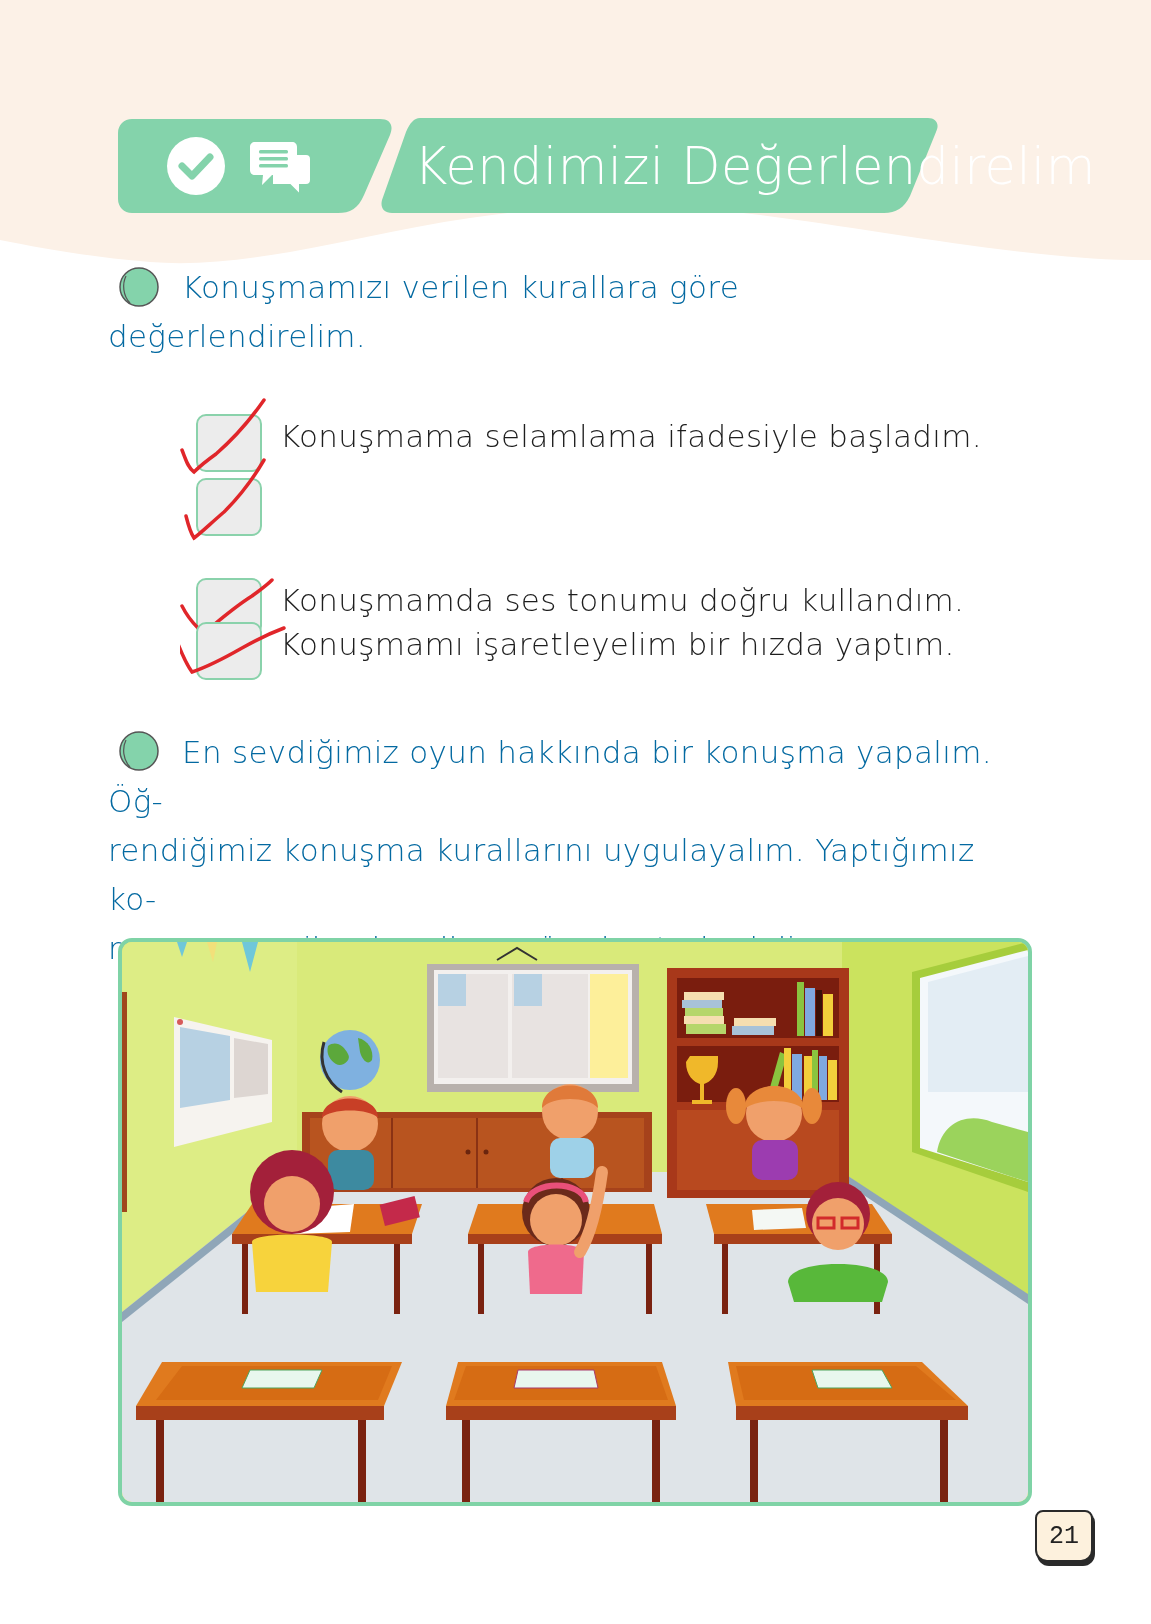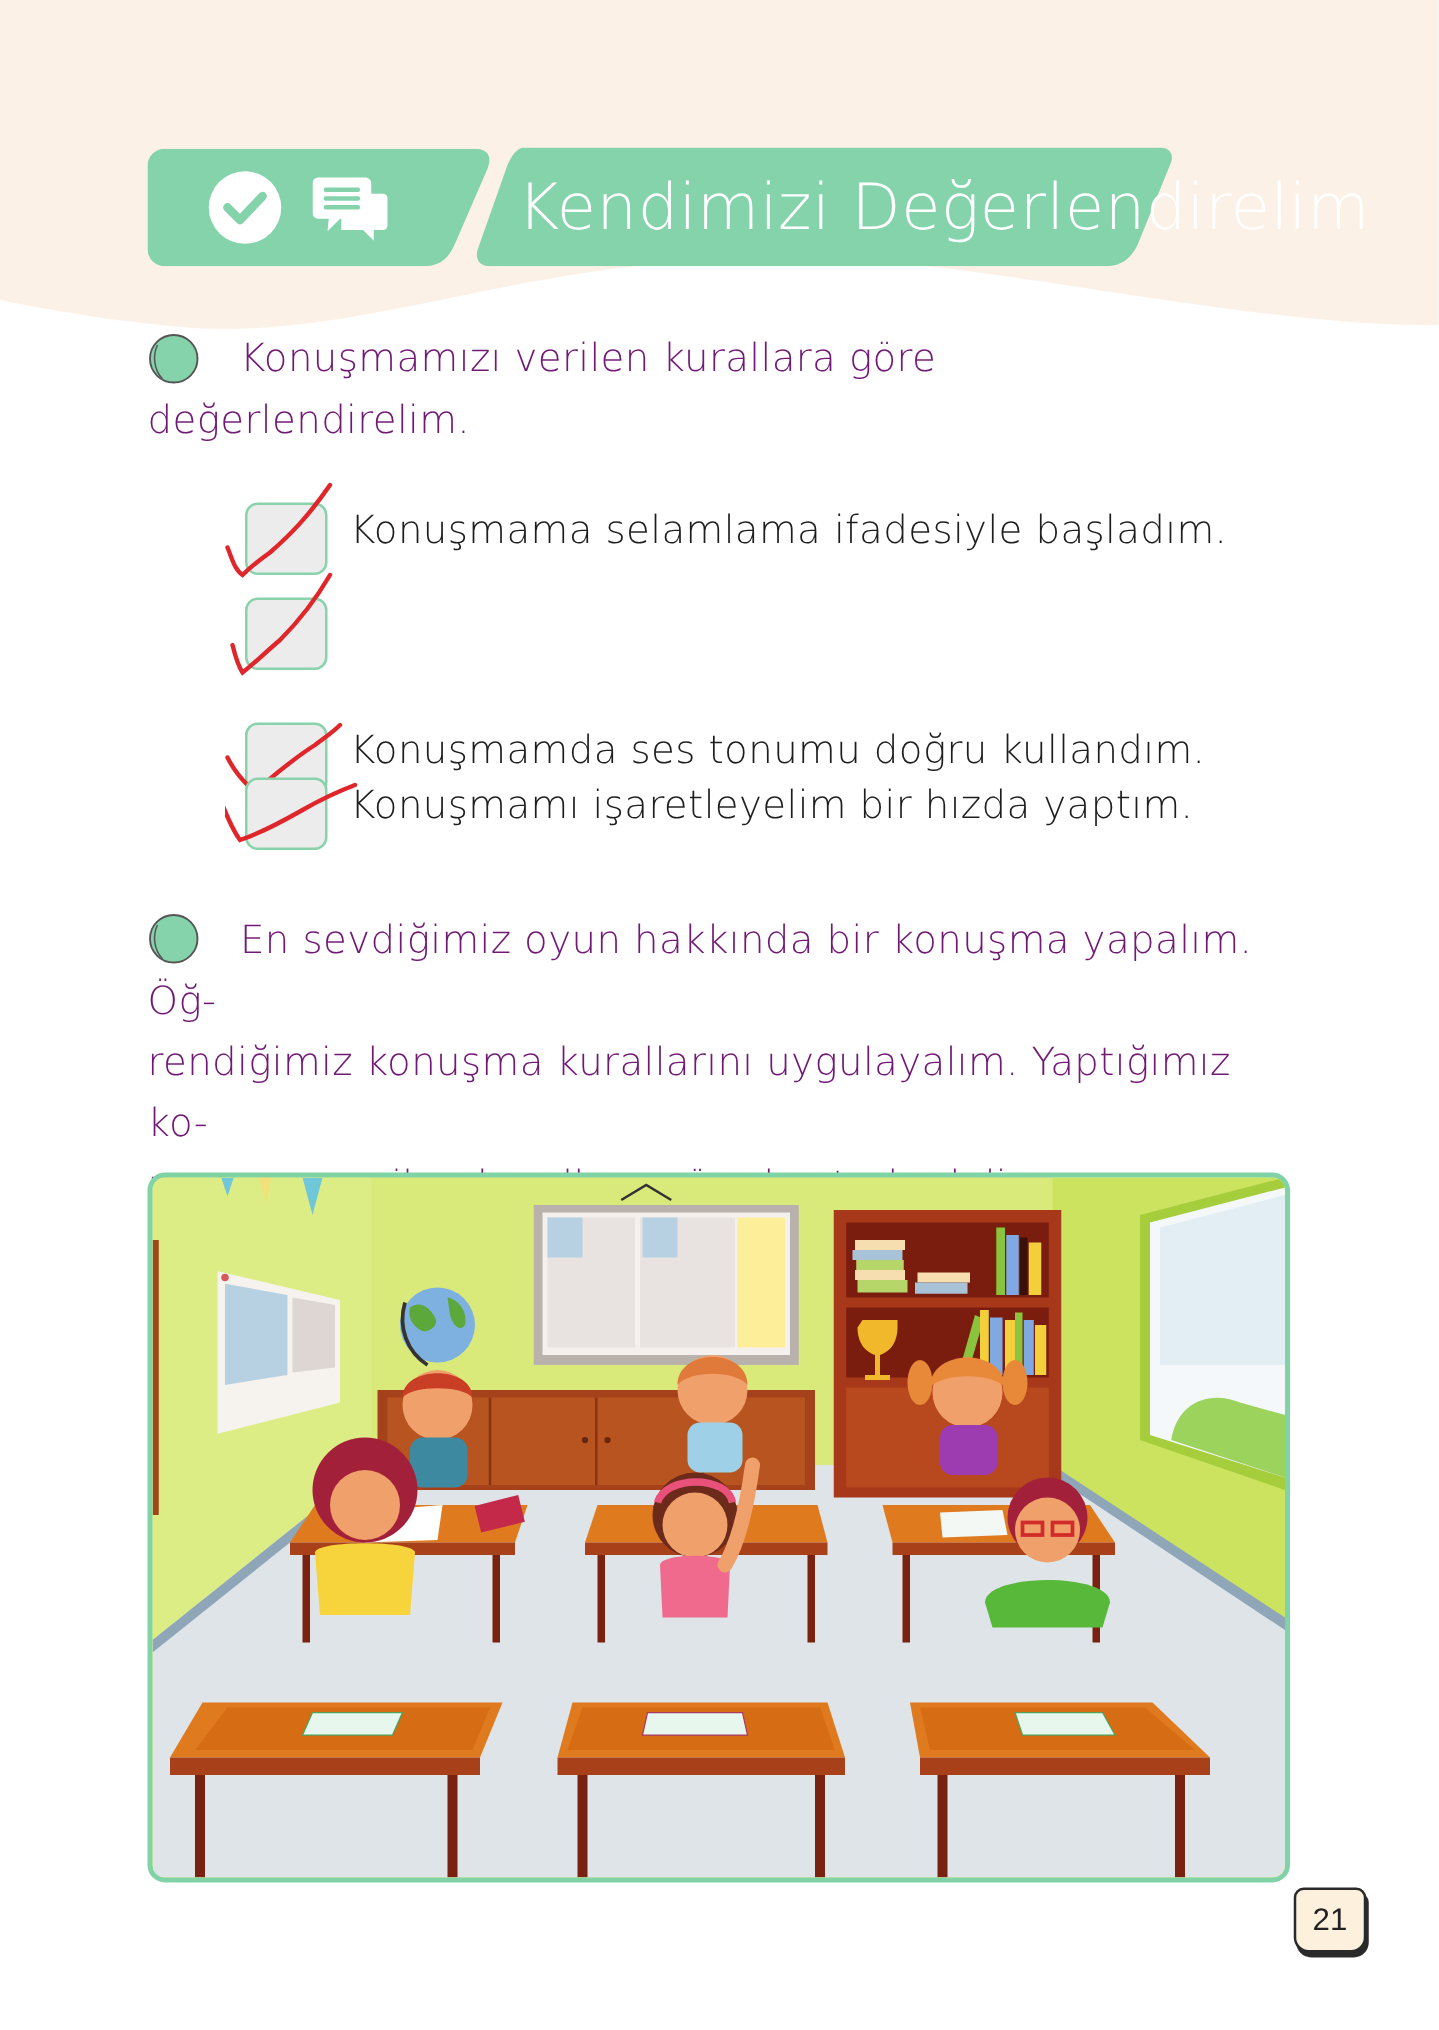--- a/index.html
+++ b/index.html
@@ -15,60 +15,60 @@
     .banner-title {
       position: absolute; left: 296px; top: 18px; width: 500px;
       color: #ffffff; font-family: "DejaVu Sans", sans-serif; font-weight: 300;
       font-size: 51px; letter-spacing: 0.5px; white-space: nowrap;
       font-stretch: condensed;
     }
     .check-icon { position: absolute; left: 48px; top: 17px; width: 60px; height: 60px; }
     .chat-icon { position: absolute; left: 132px; top: 21px; width: 62px; height: 56px; }
 
     
-    .para { position: absolute; left: 118px; font-family: "DejaVu Sans", sans-serif; font-weight: 300;
-      font-size: 31px; line-height: 49px; color: #701a75; z-index: 2; letter-spacing: 0.3px; }
+    .para { position: absolute; left: 108px; font-family: "DejaVu Sans", sans-serif; font-weight: 300;
+      font-size: 31px; line-height: 49px; color: #0369a1; z-index: 2; letter-spacing: 0.3px; }
     .para .indent { display: inline-block; width: 74px; }
     .bullet { position: absolute; left: 118px; width: 42px; height: 42px; z-index: 3; }
 
     .p1 { top: 263px; width: 880px; }
     .b1 { top: 266px; }
     .p2 { top: 728px; width: 900px; }
     .b2 { top: 730px; }
 
     
     .check-item { position: absolute; left: 188px; height: 60px; width: 820px; z-index: 2; }
     .check-item .box {
       position: absolute; left: 8px; top: 6px; width: 66px; height: 58px;
       border: 2px solid #8ad2ab; border-radius: 10px; background: #ececec;
     }
     .check-item .label {
       position: absolute; left: 92px; top: 6px; font-weight: 300;
       font-size: 31px; line-height: 44px; white-space: nowrap; color: #1e1e1e; letter-spacing: 0.3px;
     }
     .check-item .mark { position: absolute; left: -8px; top: -16px; width: 120px; height: 90px; }
-    .ci1 { top: 396px; }
+    .ci1 { top: 408px; }
     .ci2 { top: 472px; }
     .ci3 { top: 572px; }
     .ci4 { top: 616px; }
 
     
     .illustration {
       position: absolute; left: 118px; top: 938px; width: 914px; height: 568px;
       border: 4px solid #7fd3a6; border-radius: 14px; overflow: hidden; z-index: 2;
       background: #dbe88a;
     }
     .illustration svg { width: 100%; height: 100%; display: block; }
 
     
     .page-num {
       position: absolute; left: 1035px; top: 1510px; width: 58px; height: 52px;
       background: #fdf1dd; border: 2px solid #2a2a2a; border-radius: 8px 8px 12px 12px;
       box-shadow: 2px 4px 0 #2a2a2a;
-      font-family: Liberation Sans, sans-serif; font-size: 25px; color: #222;
+      font-family: Liberation Mono, monospace; font-size: 25px; color: #222;
       display: flex; align-items: center; justify-content: center; z-index: 2;
     }
   </style>
 </head>
 <body>
 
 <svg class="bg-wave" viewBox="0 0 1151 290" preserveAspectRatio="none">
   <path d="M0,0 H1151 V260 C1040,262 880,230 760,215 C640,200 560,205 470,218 C360,234 250,270 150,262 C90,257 40,248 0,240 Z" fill="#fcf1e7"></path>
 </svg>
 

